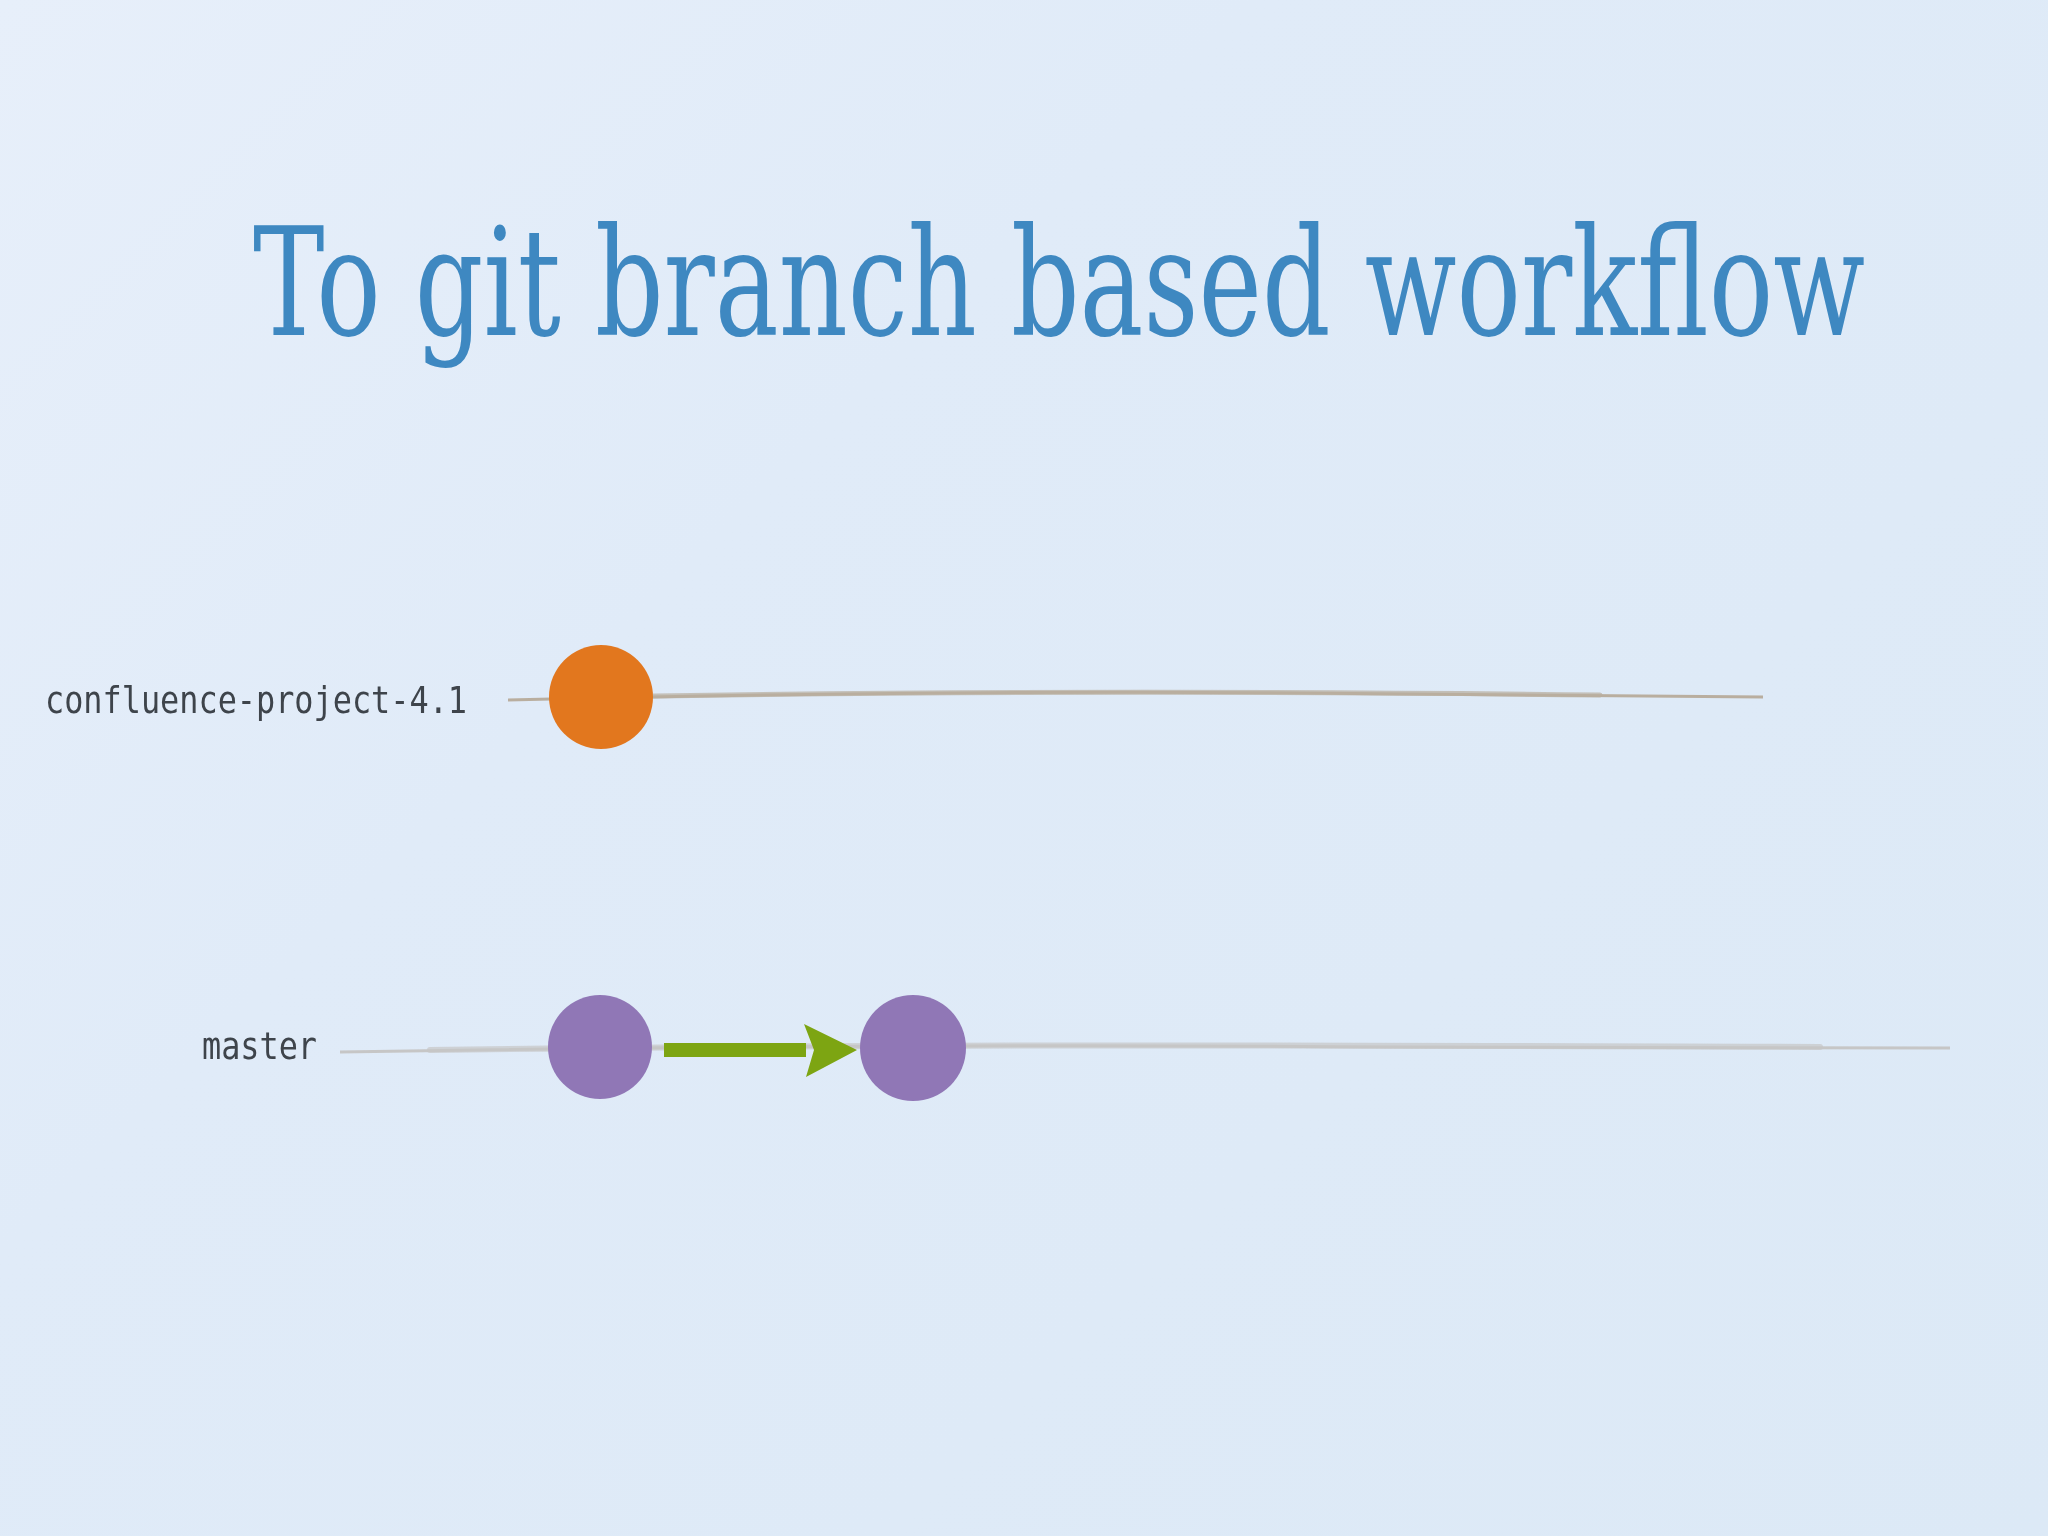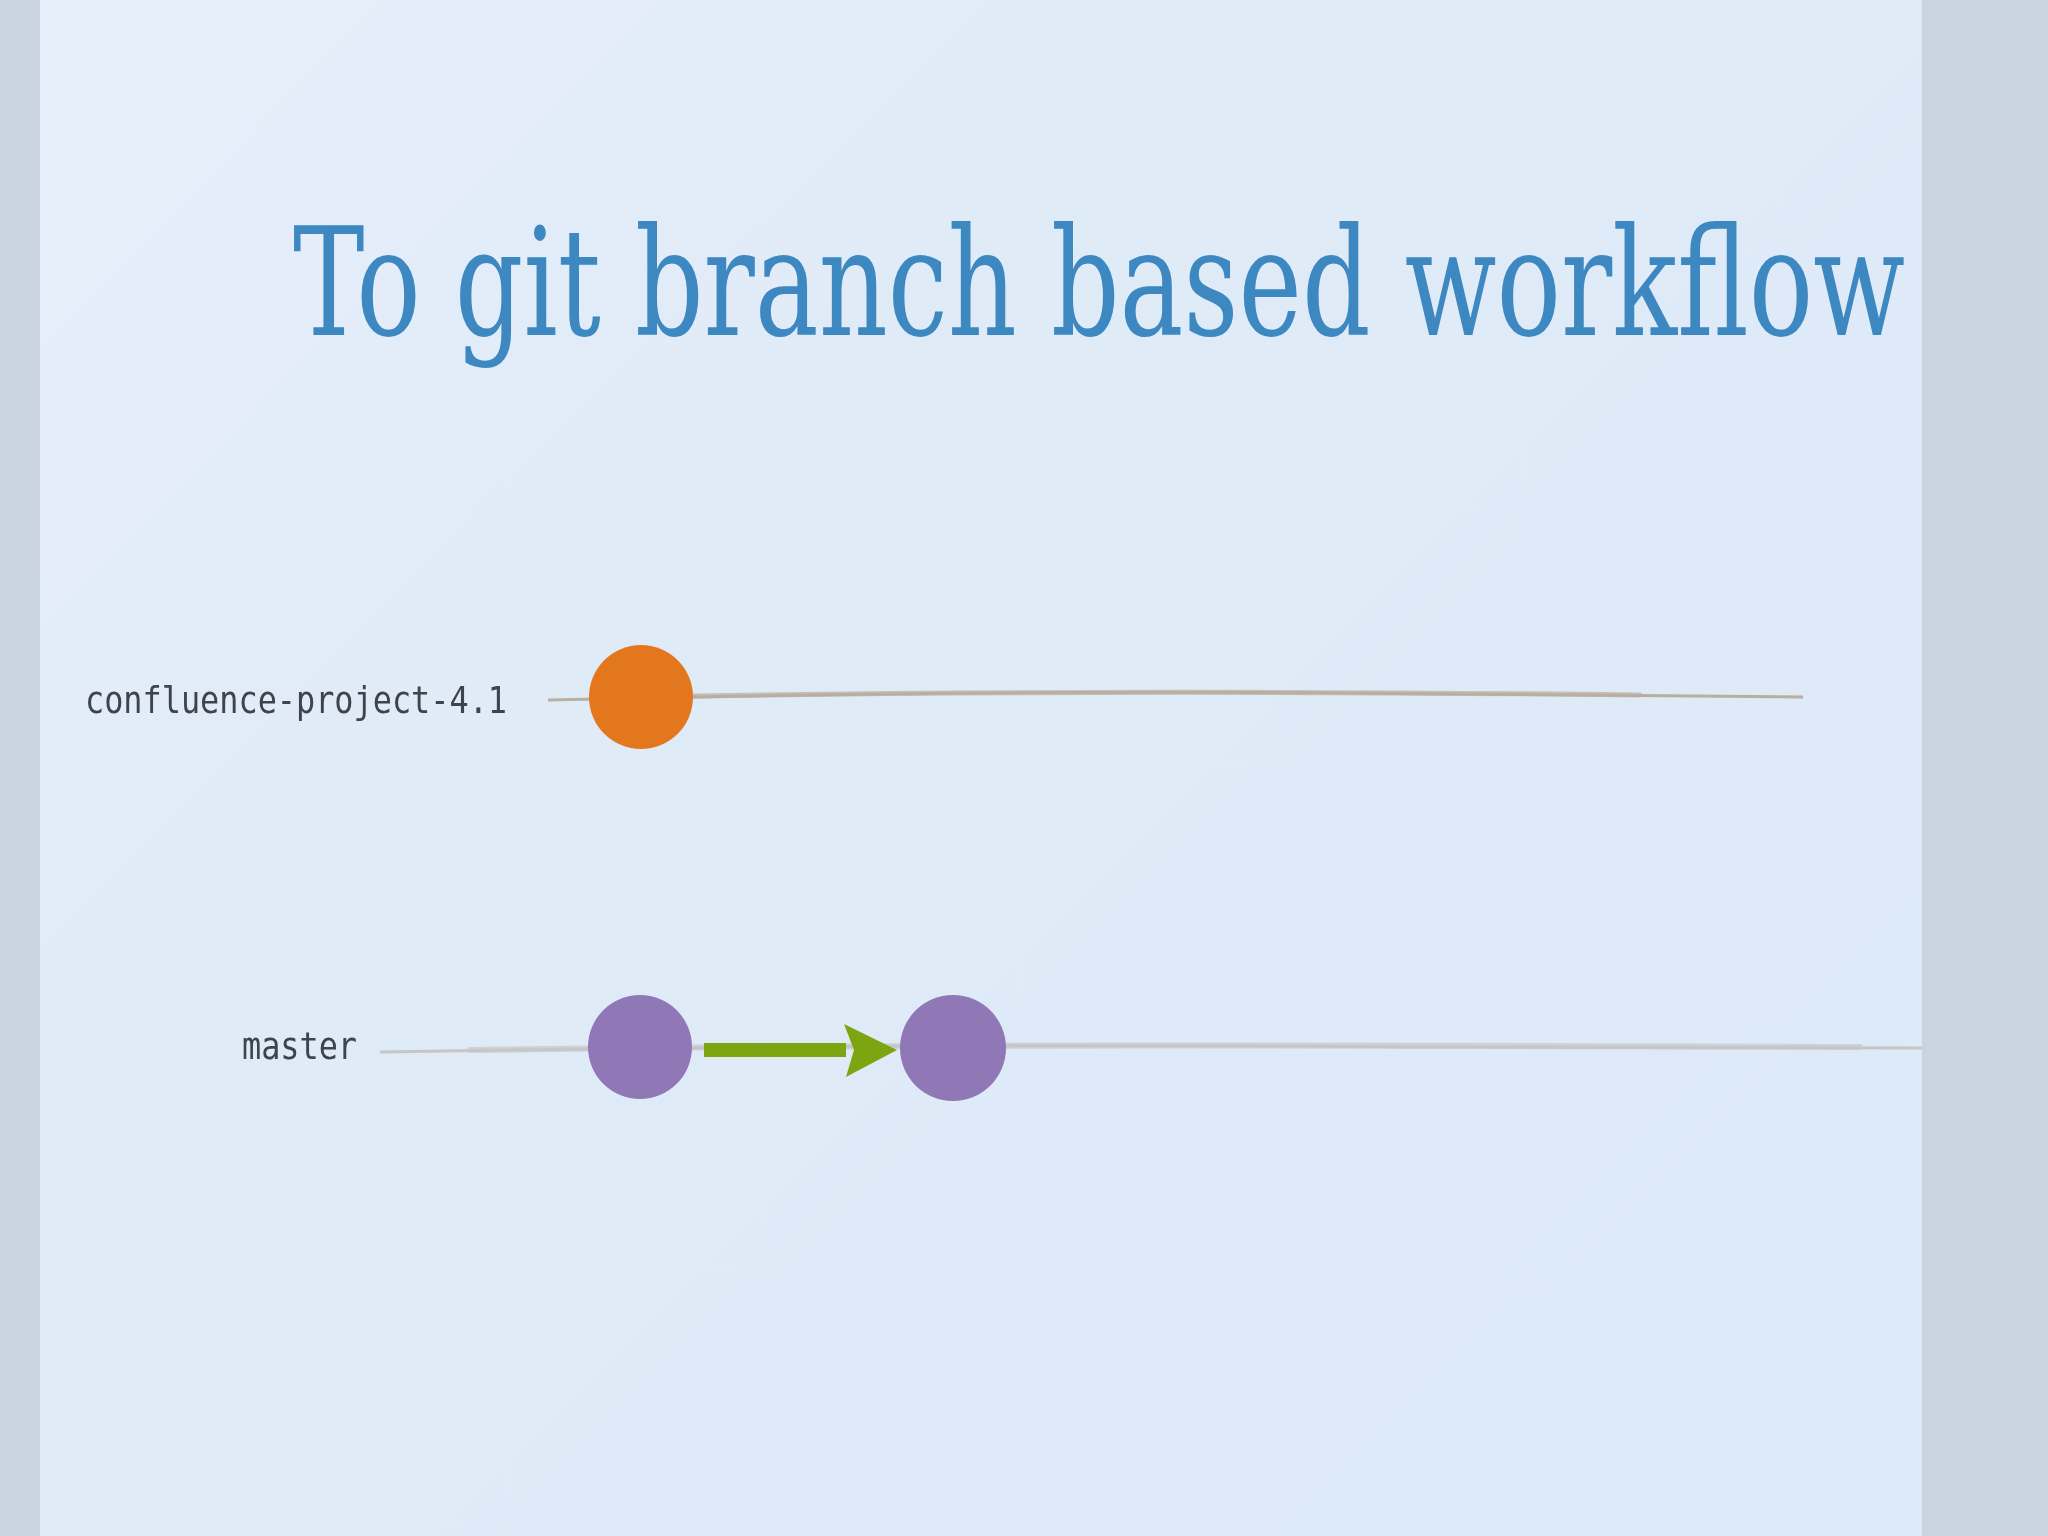--- a/index.html
+++ b/index.html
@@ -2,25 +2,24 @@
 <html><head>
 <meta charset="utf-8">
 <style>
   html, body {
     margin: 0;
     padding: 0;
     background: #c9d4e0;
   }
   .slide {
     position: relative;
-    width: 1882px;
+    width: 2048px;
     height: 1536px;
     overflow: hidden;
     background: linear-gradient(135deg, #e7effa 0%, #e0ebf8 35%, #dce9f6 100%);
-    margin-left: 40px;
   }
   .slide svg {
     position: absolute;
     left: 0;
     top: 0;
     width: 2048px;
     height: 1536px;
     display: block;
   }
   .title-text {

